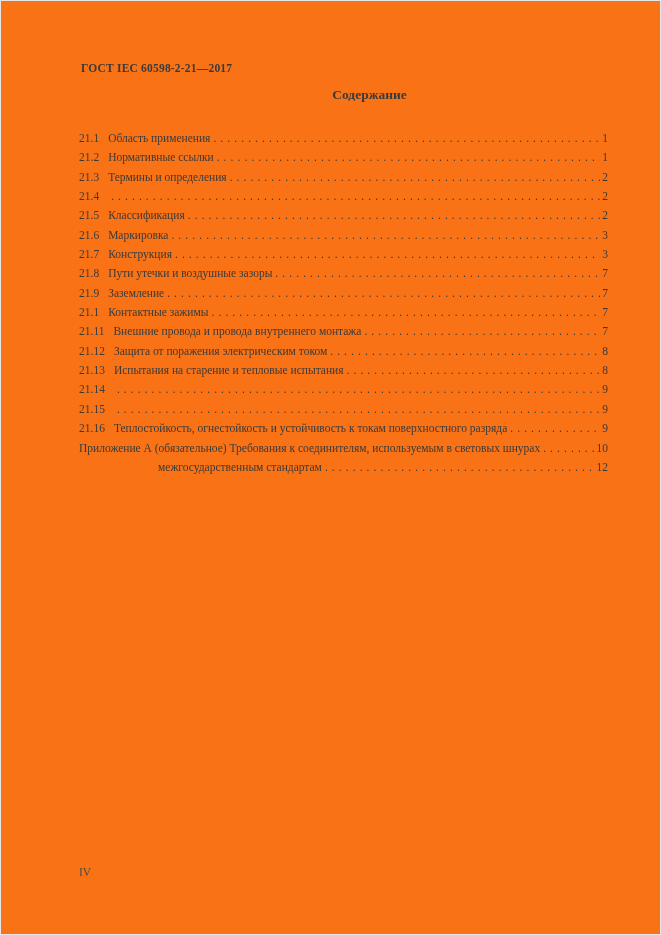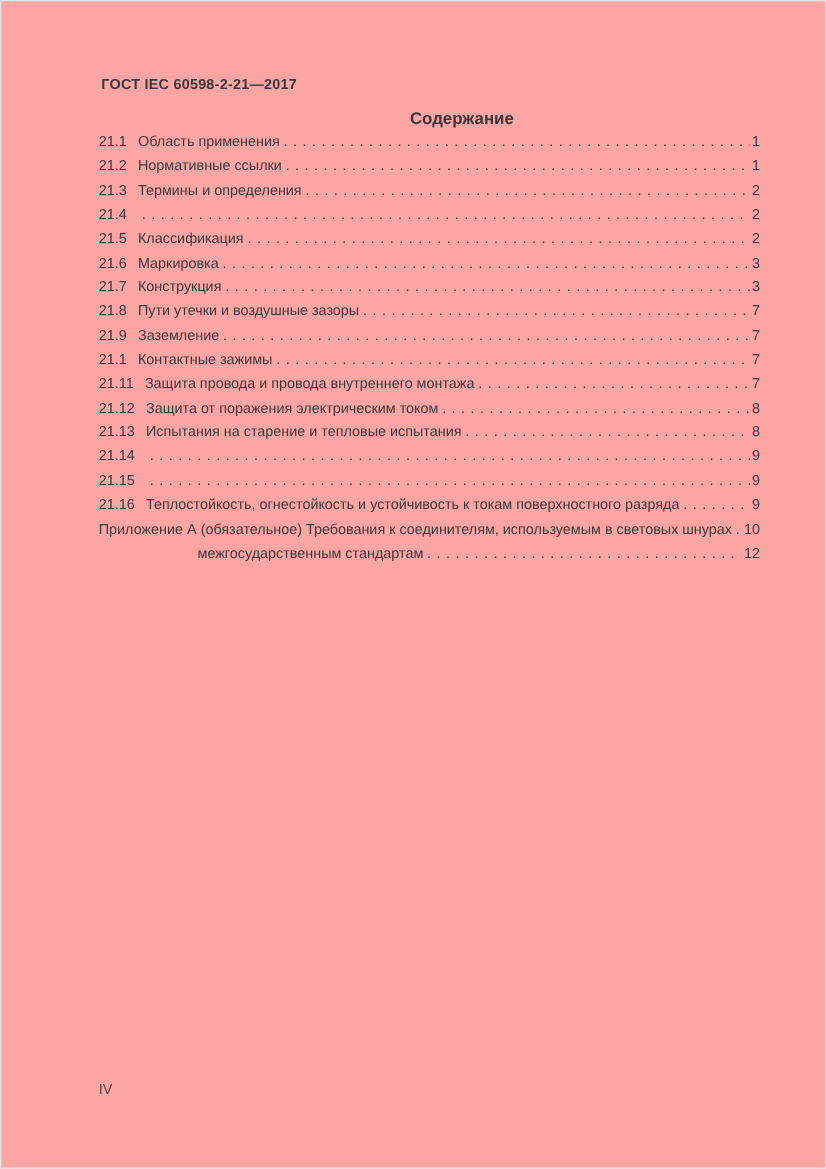--- a/index.html
+++ b/index.html
@@ -12,22 +12,23 @@
     height: 935px;
     font-family: "Liberation Sans", sans-serif;
     color: #3a3a3a;
     overflow: hidden;
   }
   .page {
     position: relative;
     width: 661px;
     height: 935px;
     box-sizing: border-box;
-    background: #fca5a5;
+    background: #f97316;
     border: 1px solid #e6e6e6;
+    font-family: Liberation Serif, serif;
   }
   .doc-header {
     position: absolute;
     top: 61px;
     left: 80px;
     font-size: 11.5px;
     font-weight: bold;
     letter-spacing: 0.2px;
     white-space: nowrap;
   }
@@ -38,21 +39,21 @@
     width: 100%;
     box-sizing: border-box;
     padding-left: 78px;
     text-align: center;
     font-size: 13.5px;
     font-weight: bold;
     margin: 0;
   }
   .toc {
     position: absolute;
-    top: 104px;
+    top: 128px;
     left: 78px;
     width: 529px;
   }
   .toc-row {
     display: flex;
     align-items: baseline;
     height: 19.35px;
     line-height: 19.35px;
     font-size: 11.5px;
     white-space: nowrap;
@@ -151,21 +152,21 @@
         <span class="pg">7</span>
       </div>
       <div class="toc-row">
         <span class="num">21.1</span>
         <span class="label">Контактные зажимы</span>
         <span class="dots"></span>
         <span class="pg">7</span>
       </div>
       <div class="toc-row">
         <span class="num">21.11</span>
-        <span class="label">Защита провода и провода внутреннего монтажа</span>
+        <span class="label">Внешние провода и провода внутреннего монтажа</span>
         <span class="dots"></span>
         <span class="pg">7</span>
       </div>
       <div class="toc-row">
         <span class="num">21.12</span>
         <span class="label">Защита от поражения электрическим током</span>
         <span class="dots"></span>
         <span class="pg">8</span>
       </div>
       <div class="toc-row">

